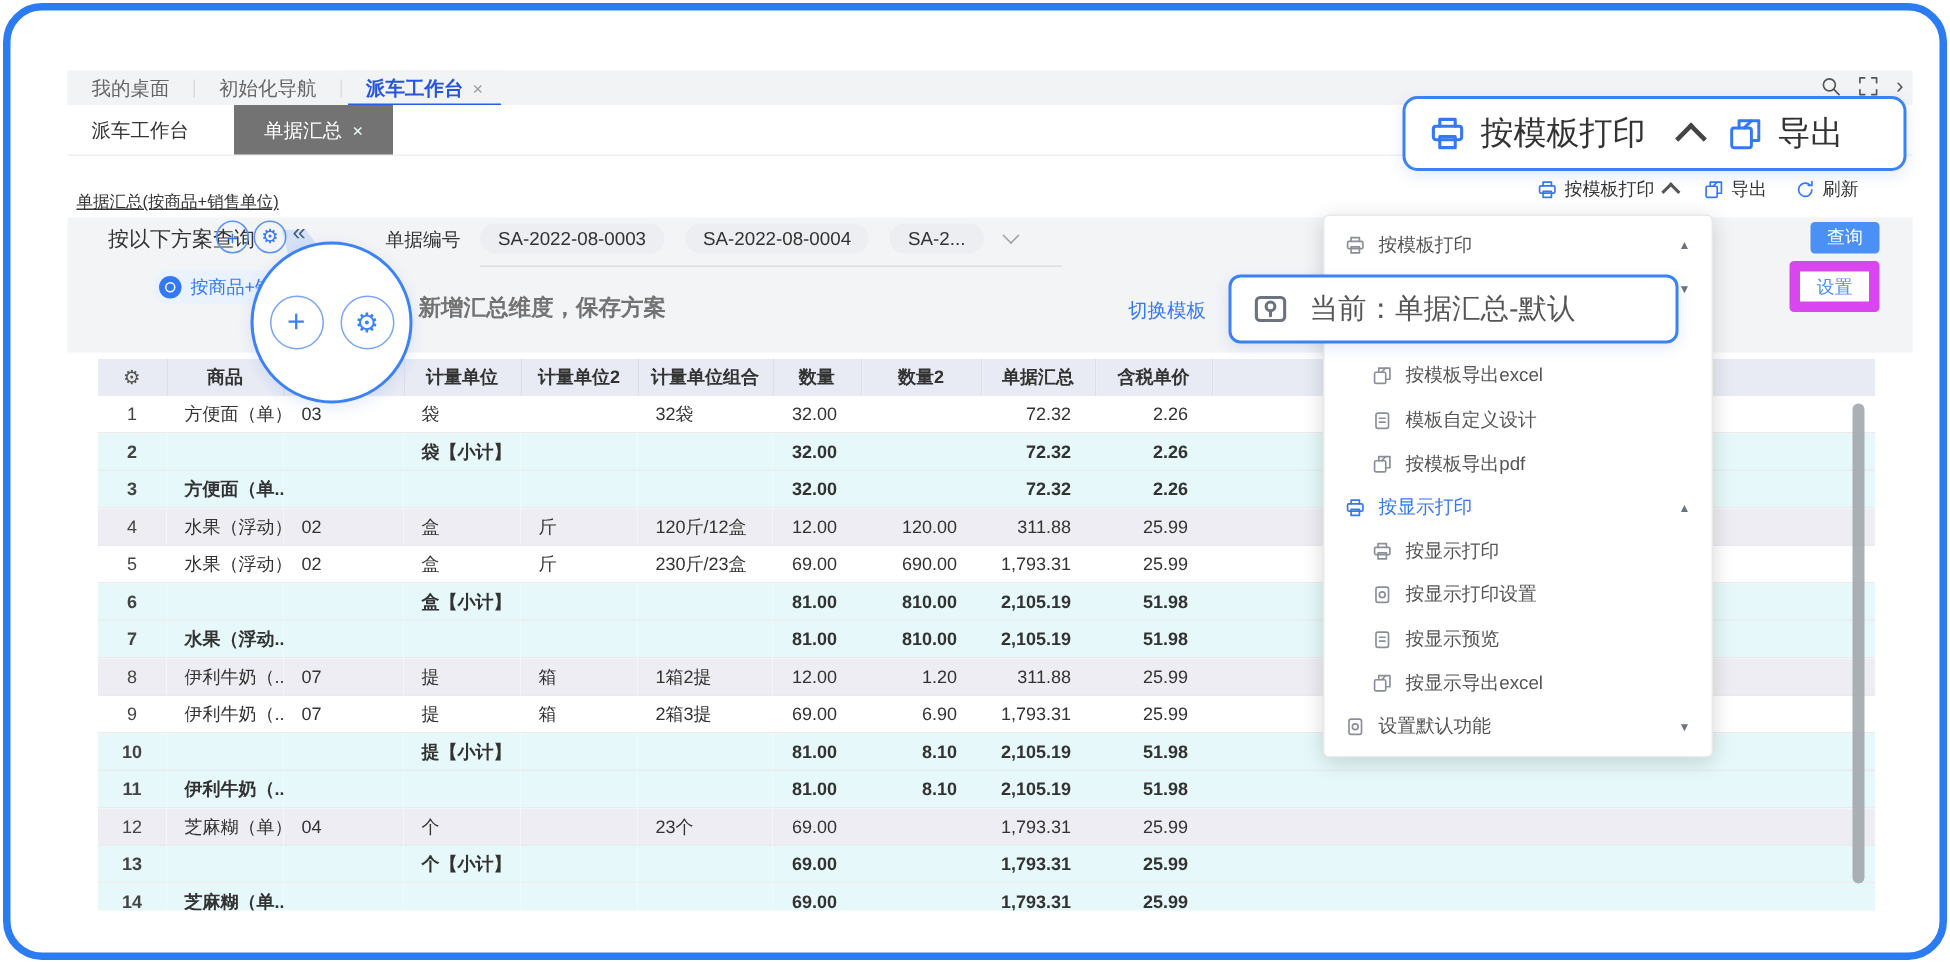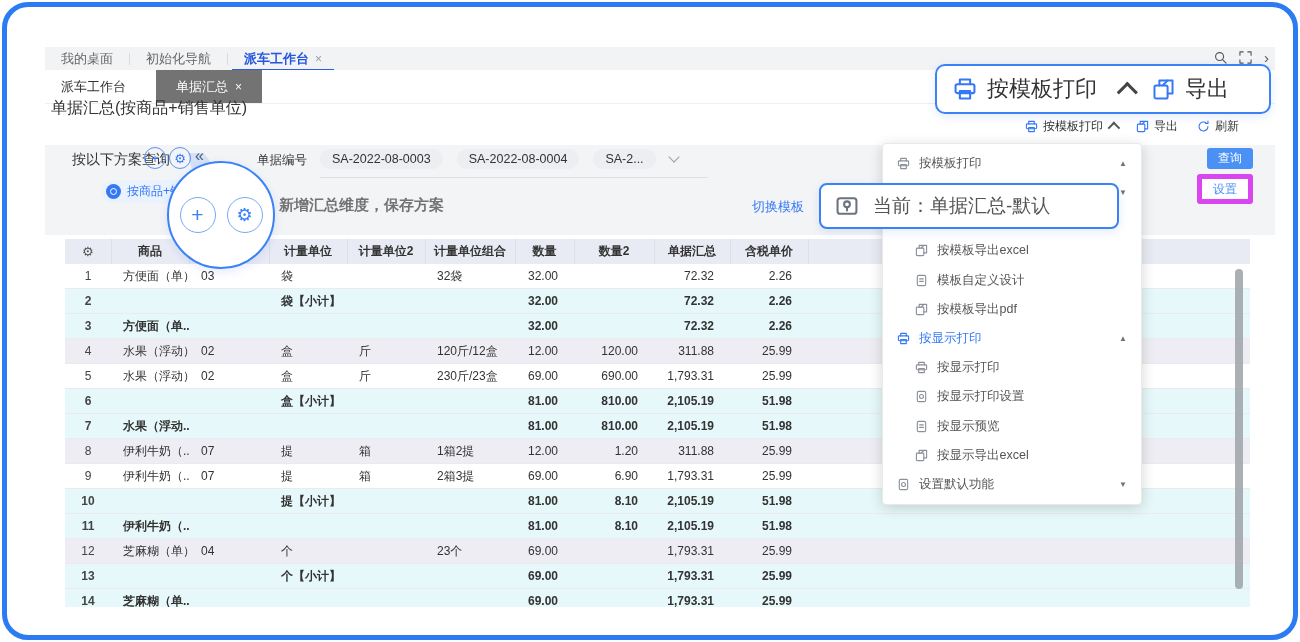--- a/index.html
+++ b/index.html
@@ -19,21 +19,21 @@
   .winicons .wi{display:flex;align-items:center;}
   .winicons .gt{font-size:15px;color:#555;line-height:1;}
 
   
   .tabbar2{position:absolute;left:0;top:23px;right:0;height:33px;background:#fff;display:flex;align-items:stretch;font-size:13px;color:#333;border-bottom:1px solid #f0f0f0;}
   .tab2{display:flex;align-items:center;padding:0 16px;}
   .tab2.green{background:#737373;color:#fff;gap:7px;margin-left:14px;padding:0 20px;}
   .tab2.green .x{color:#eafff8;font-size:12px;}
 
   
-  .page-title{position:absolute;left:6px;top:51px;font-size:16px;color:#333;}
+  .page-title{position:absolute;left:6px;top:80px;font-size:11px;color:#333;text-decoration:underline;}
   .mini-toolbar{position:absolute;right:36px;top:71px;display:flex;align-items:center;gap:7px;font-size:12px;color:#333;}
   .mini-toolbar .ic{color:#3478f6;display:flex;}
   .mini-toolbar .grp{display:flex;align-items:center;gap:5px;margin-left:12px;}
   .chev{display:inline-block;width:7px;height:7px;border-top:2px solid #555;border-right:2px solid #555;transform:rotate(-45deg) translateY(2px);}
 
   
   .query-panel{position:absolute;left:0;top:98px;right:0;height:90px;background:#f3f4f6;}
   .q-label{position:absolute;left:27px;top:104px;font-size:14px;font-weight:normal;color:#333;}
   .q-circle-ic{position:absolute;width:20px;height:20px;border:1.4px solid #5b93f7;border-radius:50%;color:#3478f6;
                display:flex;align-items:center;justify-content:center;font-size:13px;top:100px;background:transparent;}
@@ -42,21 +42,21 @@
   .tagrow{position:absolute;left:275px;top:102px;display:flex;gap:14px;align-items:center;}
   .tag{background:#eceef2;border-radius:11px;padding:3px 12px;font-size:12.5px;color:#333;white-space:nowrap;}
   .tag-chev{display:inline-block;width:7px;height:7px;border-top:1.6px solid #9aa0a8;border-right:1.6px solid #9aa0a8;transform:rotate(135deg);margin-top:-4px;}
   .doc-underline{position:absolute;left:275px;top:130px;width:388px;height:1px;background:#dcdfe4;}
   .scheme-pill{position:absolute;left:57px;top:133px;height:23px;display:flex;align-items:center;gap:6px;background:#eaf2fe;border-radius:12px;padding:0 12px 0 4px;font-size:12px;color:#3478f6;}
   .scheme-ic{width:15px;height:15px;border-radius:50%;background:#3478f6;position:relative;}
   .scheme-ic::after{content:"";position:absolute;left:4px;top:4px;width:7px;height:7px;border:1.4px solid #fff;border-radius:50%;box-sizing:border-box;}
   .add-dim{position:absolute;left:234px;top:149px;font-size:15px;font-weight:bold;color:#737373;}
   .switch-tpl{position:absolute;left:707px;top:151px;font-size:13px;color:#3478f6;}
   .btn-search{position:absolute;right:22px;top:101px;width:46px;height:21px;background:#4a90f5;color:#fff;font-size:12px;border:none;border-radius:3px;display:flex;align-items:center;justify-content:center;}
-  .btn-settings{position:absolute;right:22px;top:127px;width:46px;height:20px;background:#fff;color:#4a8df6;font-size:12px;border:5px solid #d946ef;border-radius:3px;display:flex;align-items:center;justify-content:center;}
+  .btn-settings{position:absolute;right:22px;top:127px;width:46px;height:20px;background:#fff;color:#4a8df6;font-size:12px;border:7px solid #d946ef;border-radius:3px;display:flex;align-items:center;justify-content:center;}
 
   
   .table-wrap{position:absolute;left:20px;top:192px;width:1185px;height:368px;overflow:hidden;}
   table{border-collapse:collapse;table-layout:fixed;width:100%;font-size:12px;color:#333;}
   th{background:#e9ebf4;height:25px;font-weight:bold;text-align:center;padding:0;border-right:1px solid #dcdfe9;white-space:nowrap;overflow:hidden;}
   th:last-child{border-right:none;}
   td{height:24px;border-bottom:1px solid #e9ebef;padding:0 0 0 12px;white-space:nowrap;overflow:hidden;}
   td:first-child{text-align:center;padding:0;color:#444;}
   td:nth-child(7),td:nth-child(8),td:nth-child(9),td:nth-child(10){text-align:right;padding:0 16px 0 0;}
   tr.row-a{background:#fff;}

